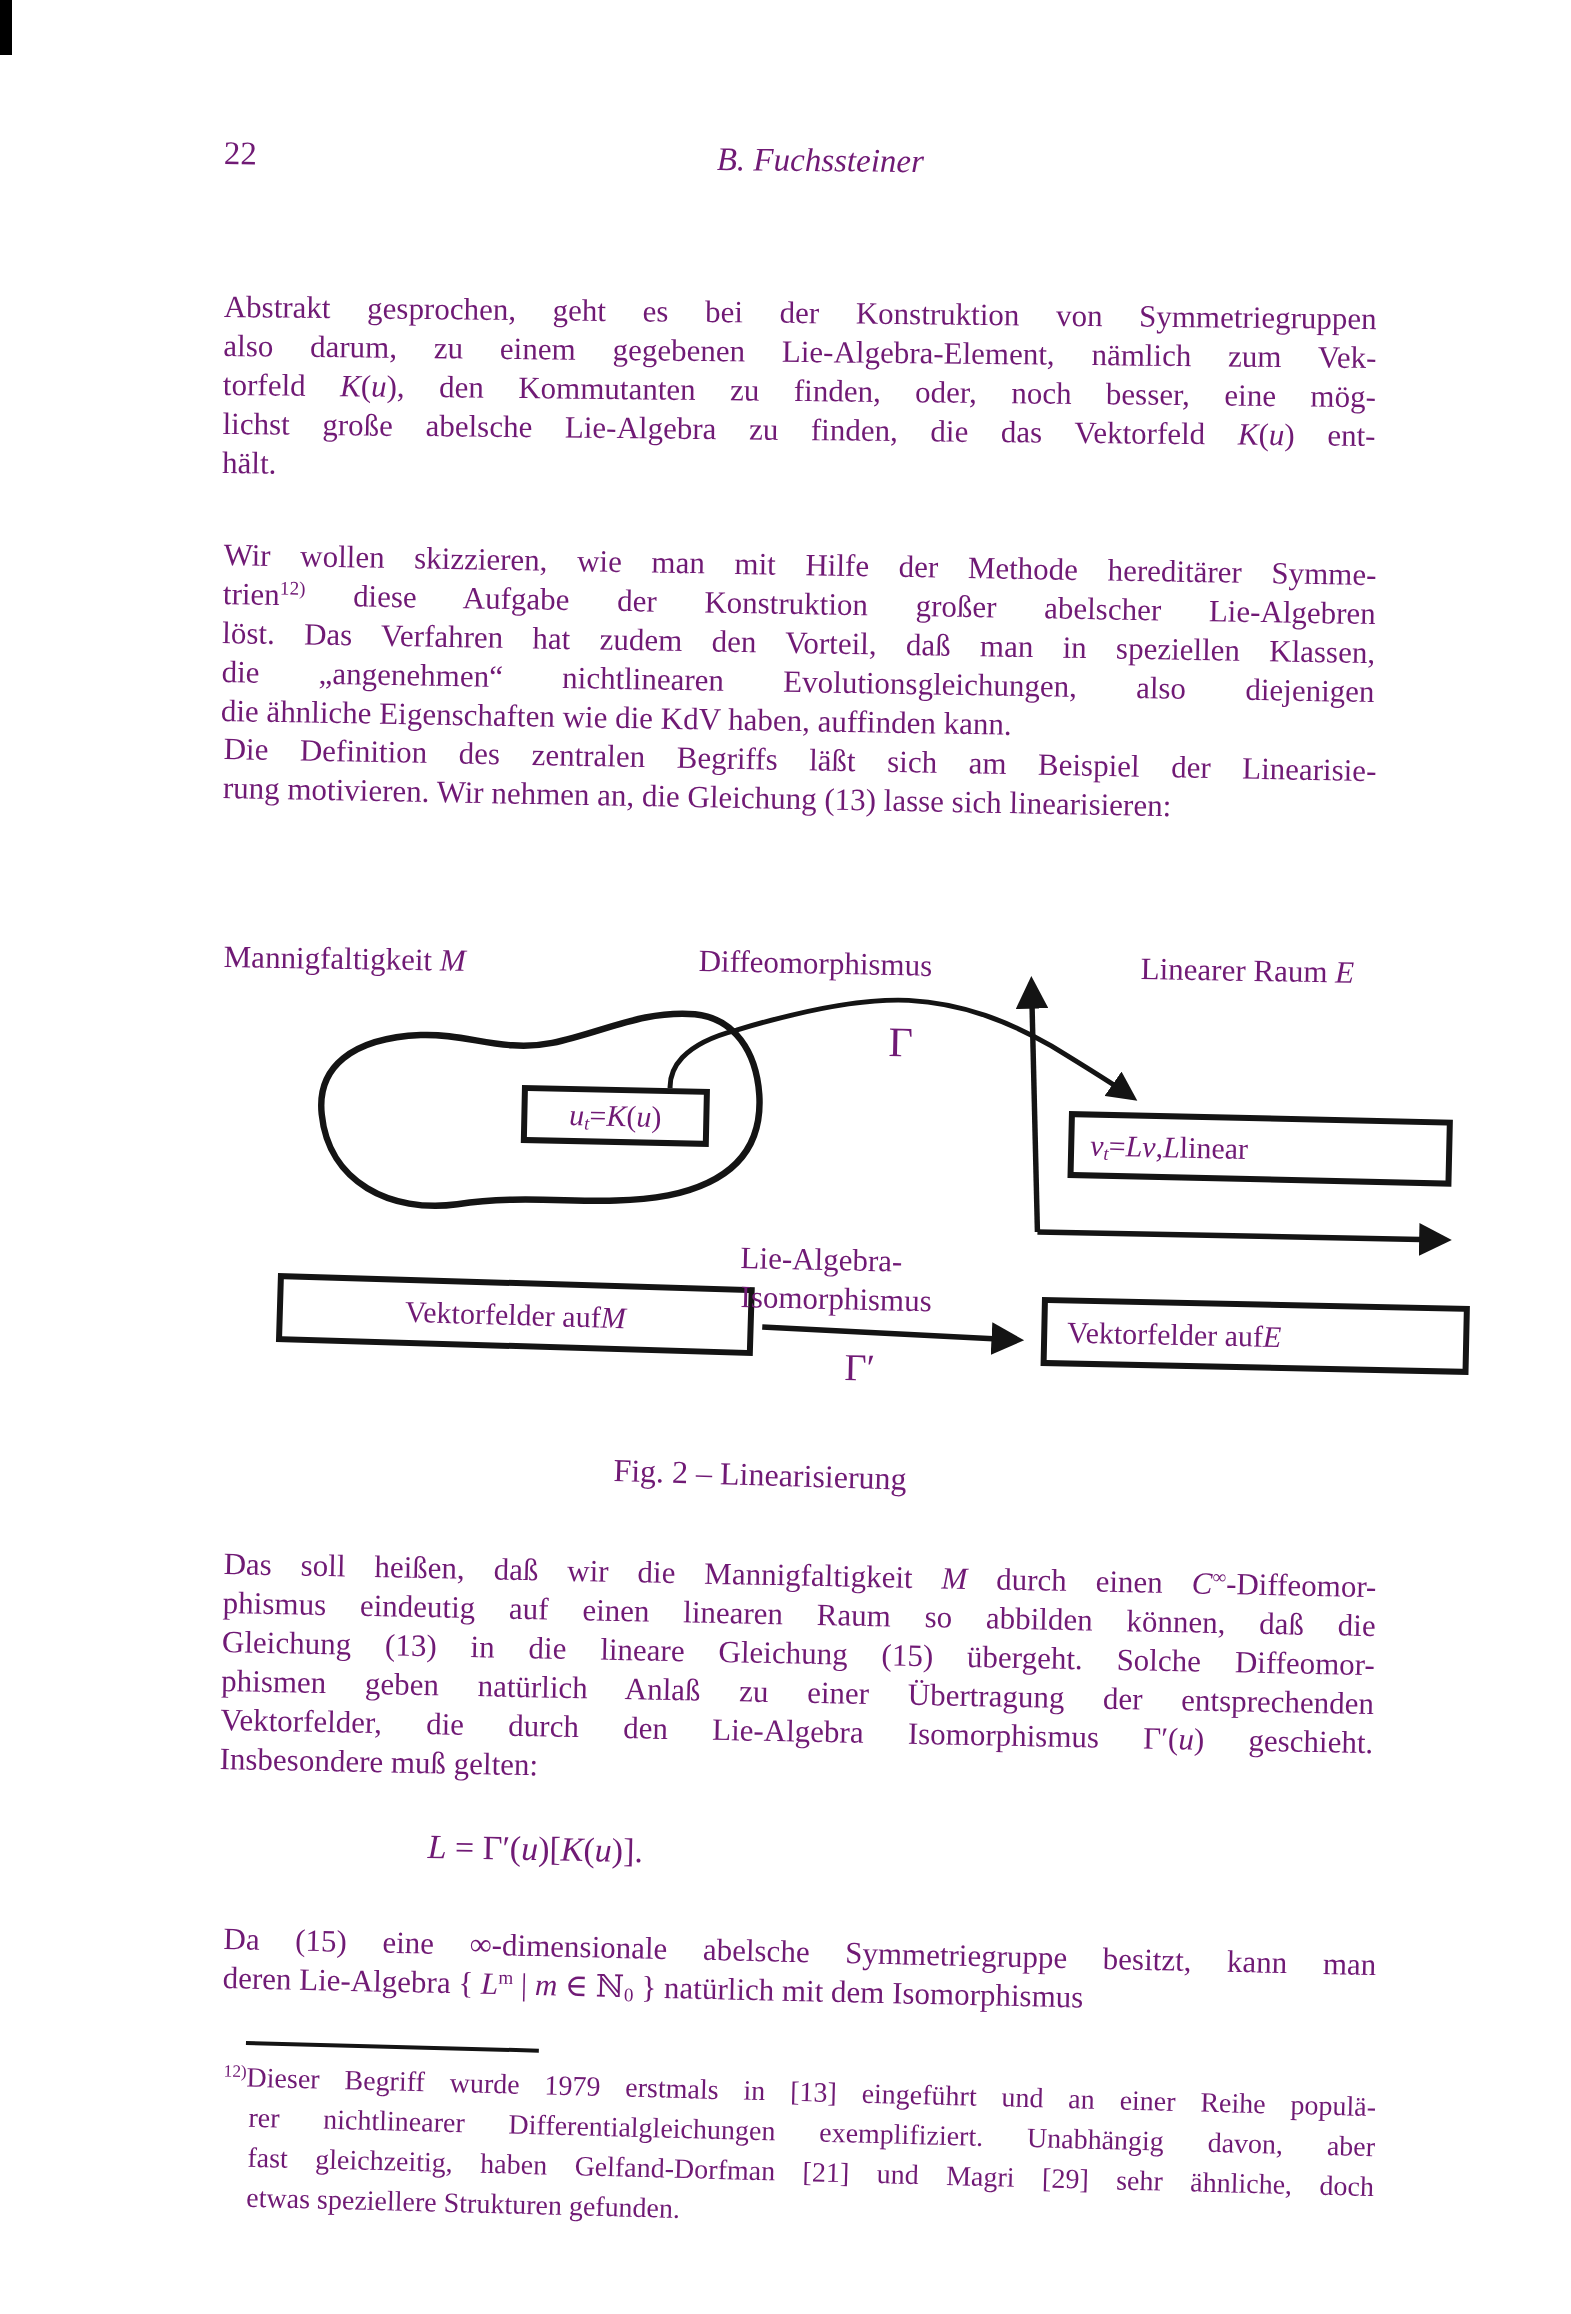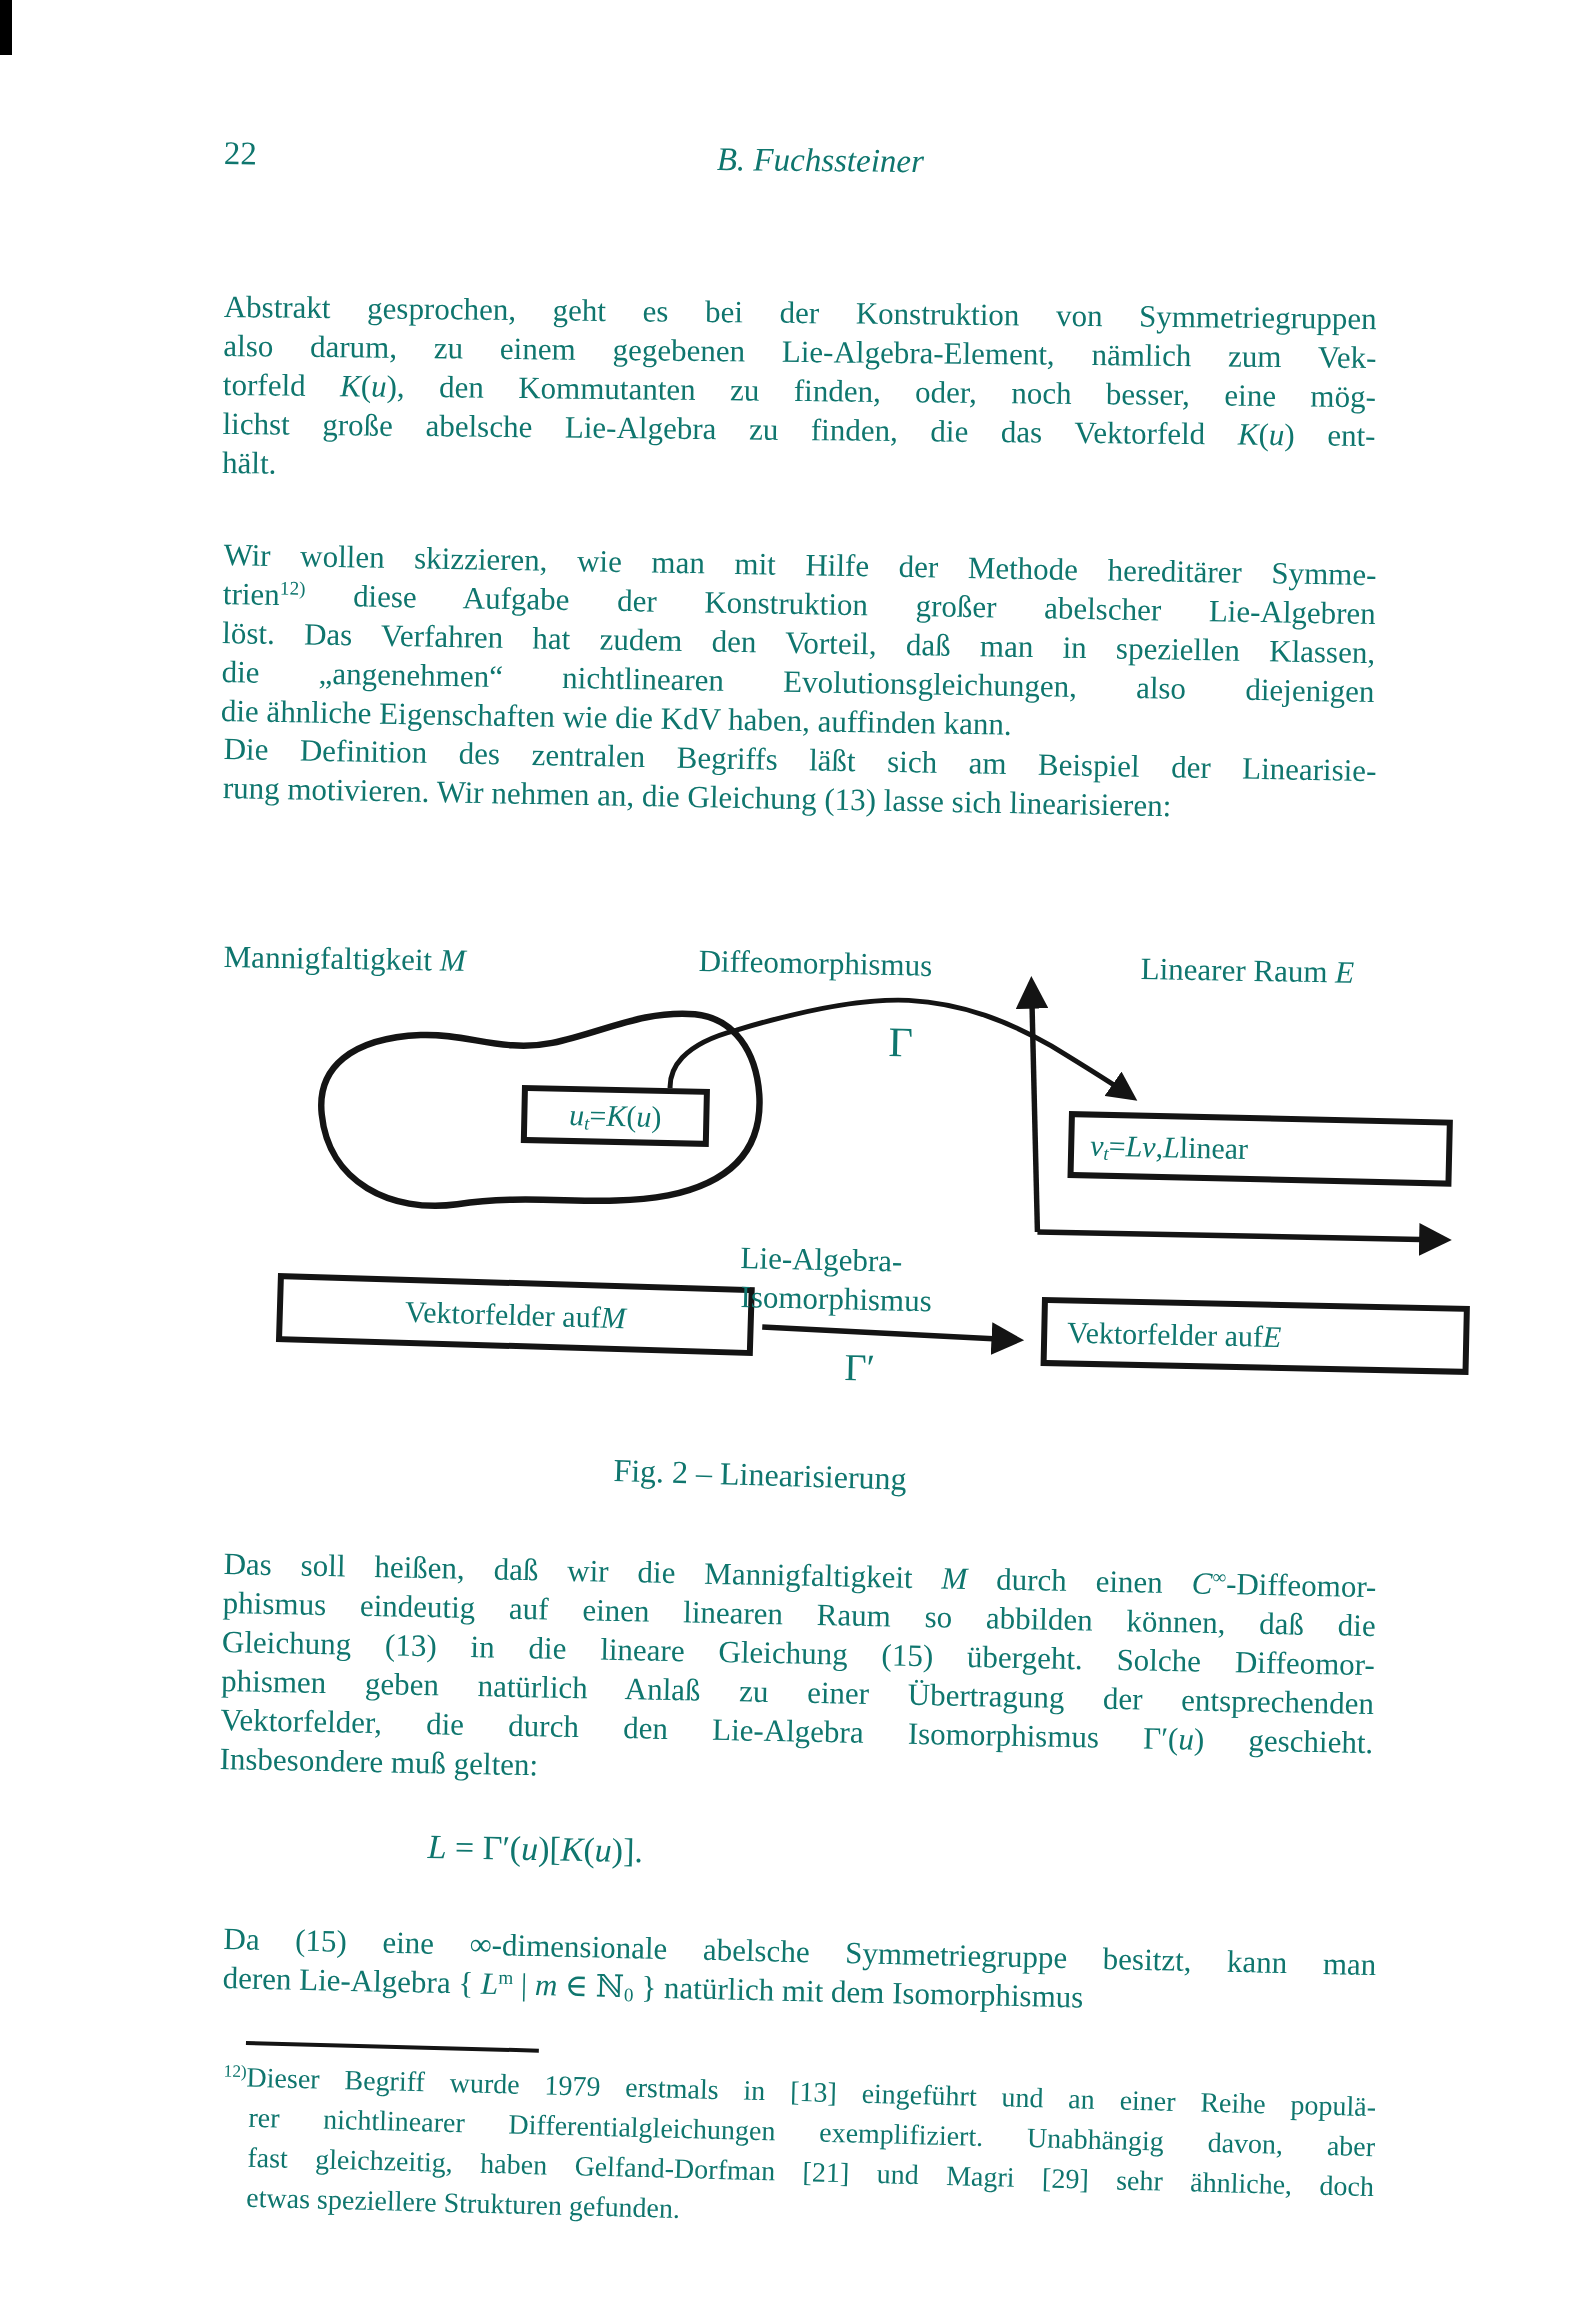--- a/index.html
+++ b/index.html
@@ -2,21 +2,21 @@
 <html><head>
 <meta charset="utf-8">
 <style>
   html,body{margin:0;padding:0;background:#e8e8e8;}
   .page{
     position:relative;
     width:1571px;height:2315px;
     background:#ffffff;
     overflow:hidden;
     font-family:"Liberation Serif","DejaVu Serif",serif;
-    color:#0f766e;
+    color:#701a75;
   }
   .abs{position:absolute;}
   .block{transform-origin:0 0;}
   .jline{
     text-align:justify;
     text-align-last:justify;
     white-space:normal;
   }
   .jline.lastline{text-align-last:left;}
   .para{width:1153px;font-size:31px;line-height:39px;}

